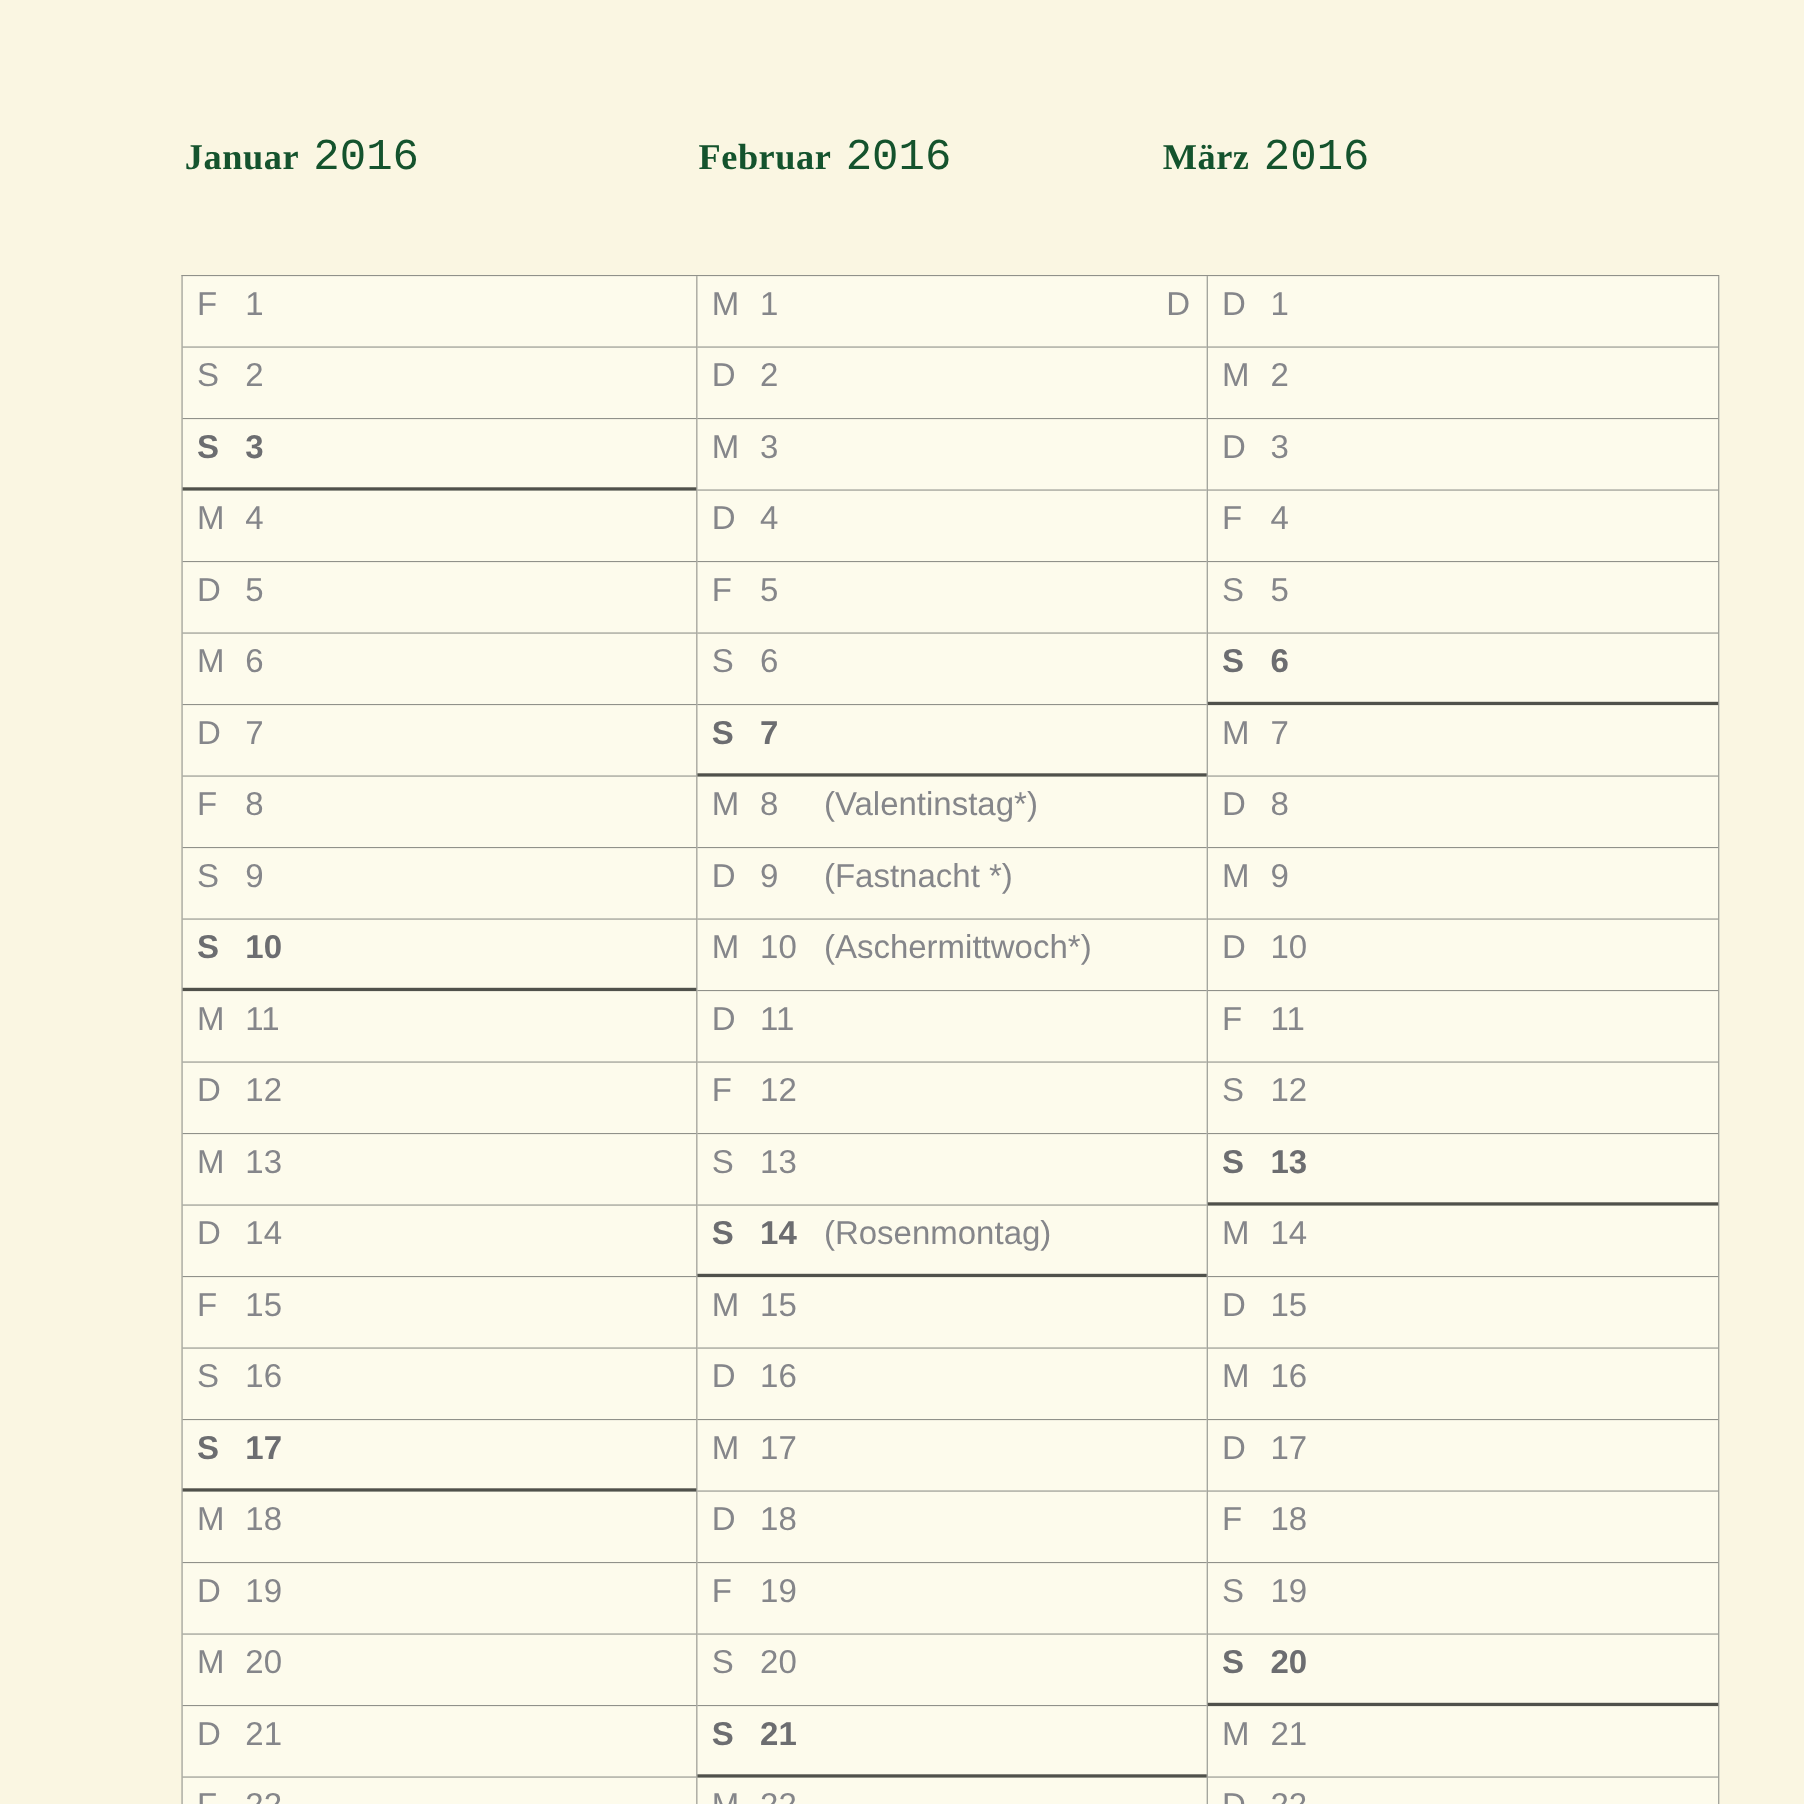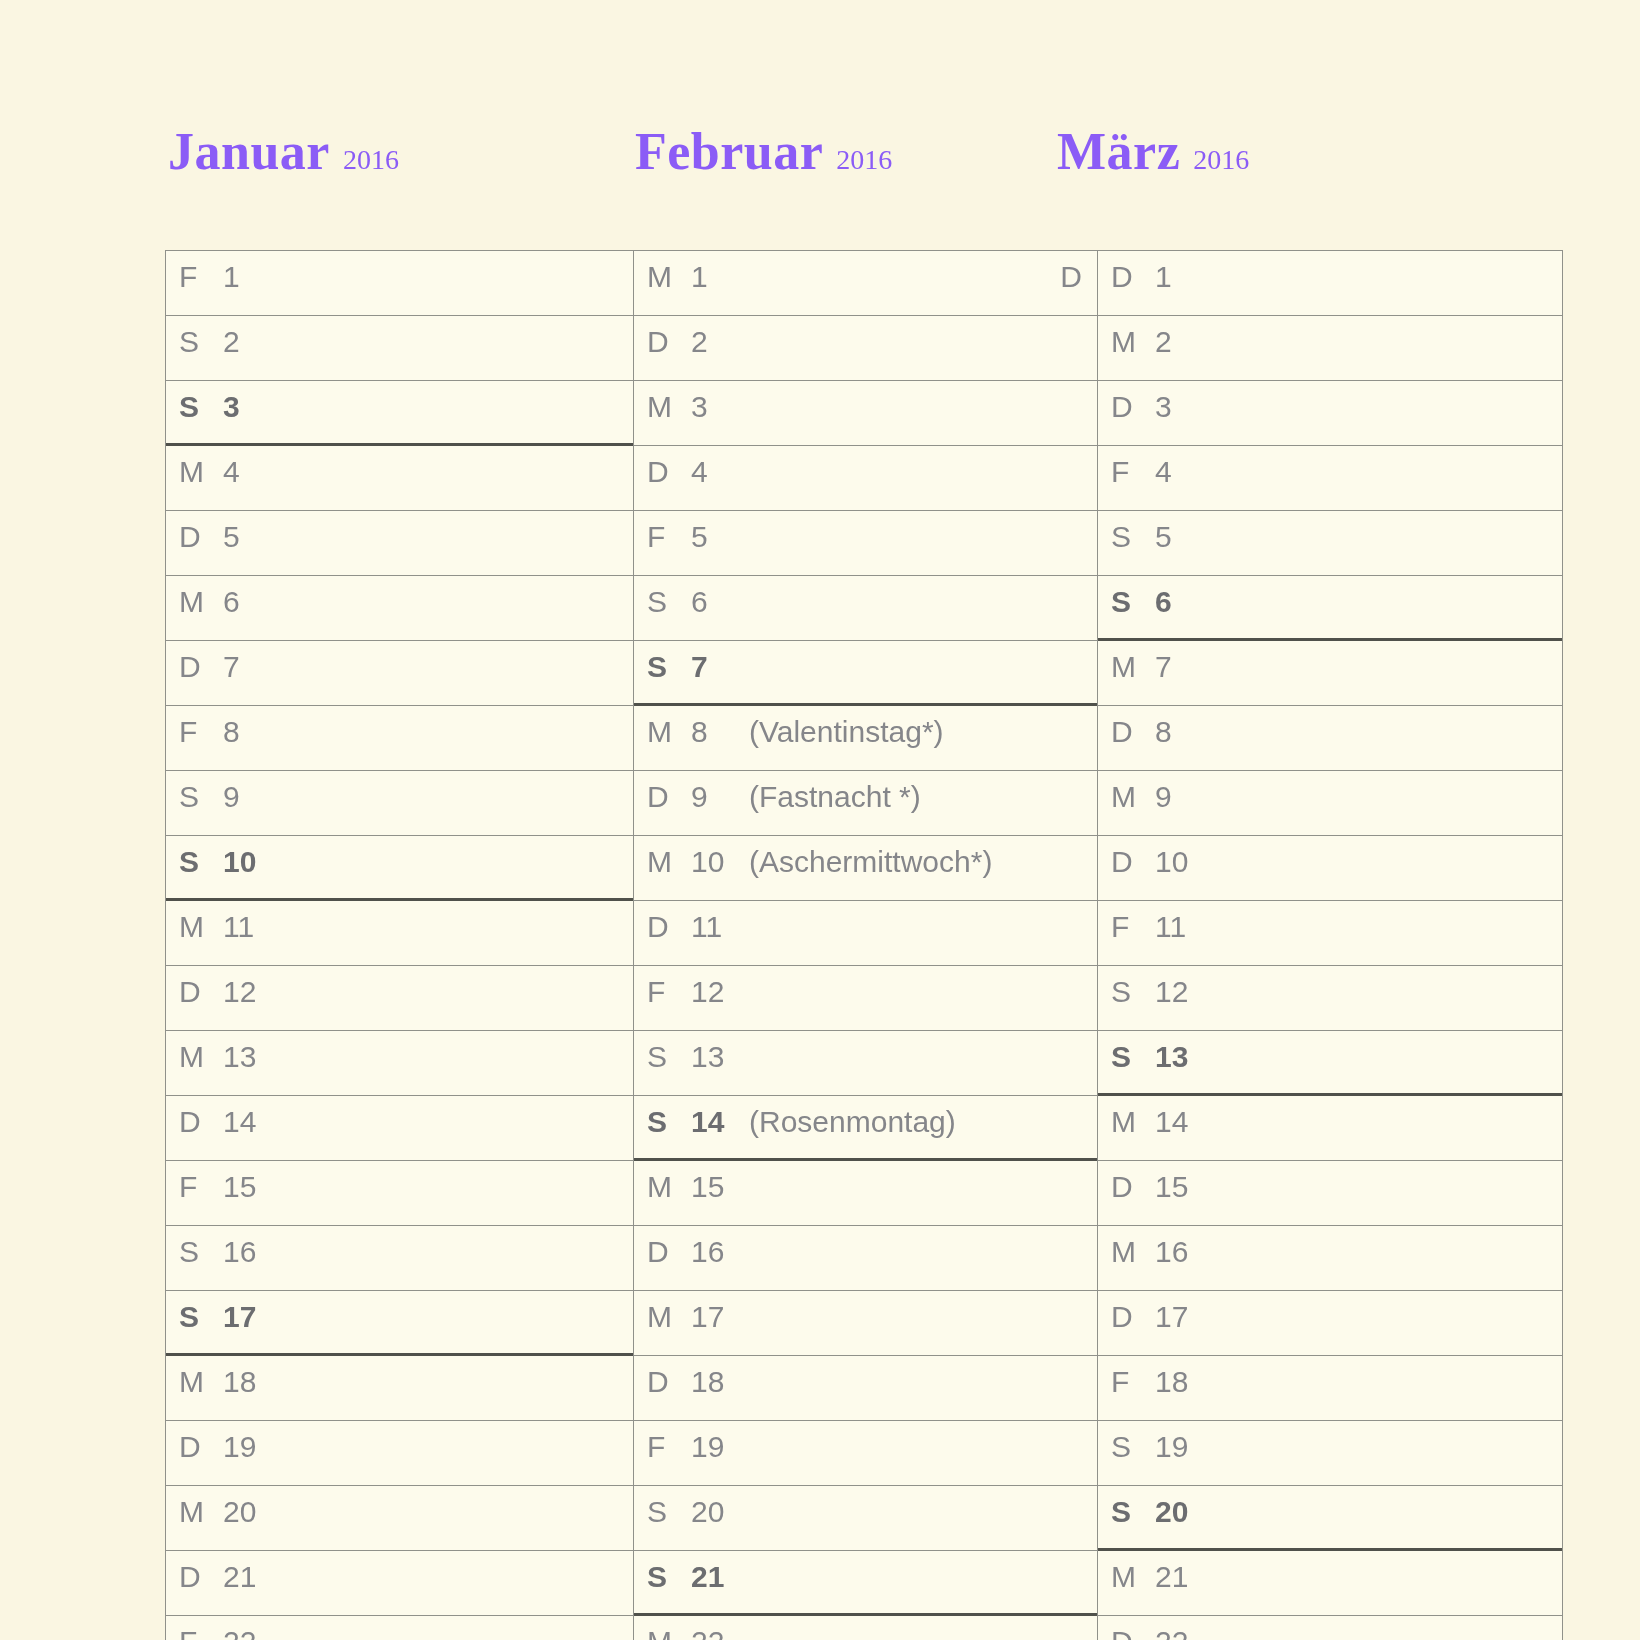--- a/index.html
+++ b/index.html
@@ -20,29 +20,29 @@
     position: absolute;
     top: 122px;
     display: flex;
     align-items: baseline;
     gap: 13px;
     white-space: nowrap;
   }
   .month-header .month-name {
     font-family: "Liberation Serif", serif;
     font-weight: 700;
-    font-size: 52px;
-    color: #8b5cf6;
+    font-size: 33px;
+    color: #14532d;
     letter-spacing: 0.5px;
   }
   .month-header .month-year {
-    font-family: Liberation Serif, serif;
+    font-family: Liberation Mono, monospace;
     font-weight: 400;
-    font-size: 28px;
-    color: #8b5cf6;
+    font-size: 40px;
+    color: #14532d;
   }
   #header-0 { left: 168px; }
   #header-1 { left: 635px; }
   #header-2 { left: 1057px; }
 
   
   .calendar-grid {
     position: absolute;
     left: 165px;
     top: 250px;

